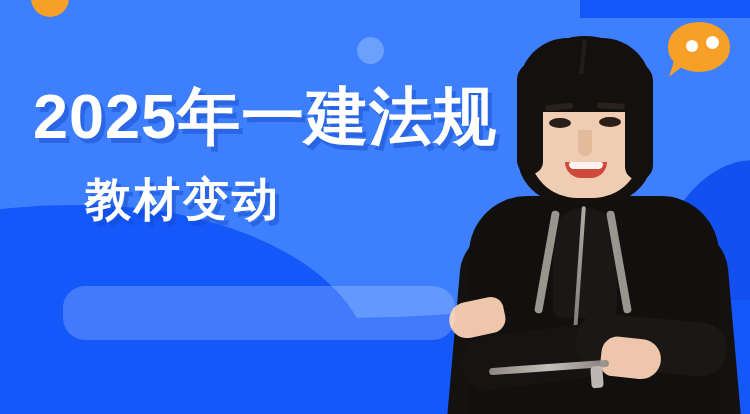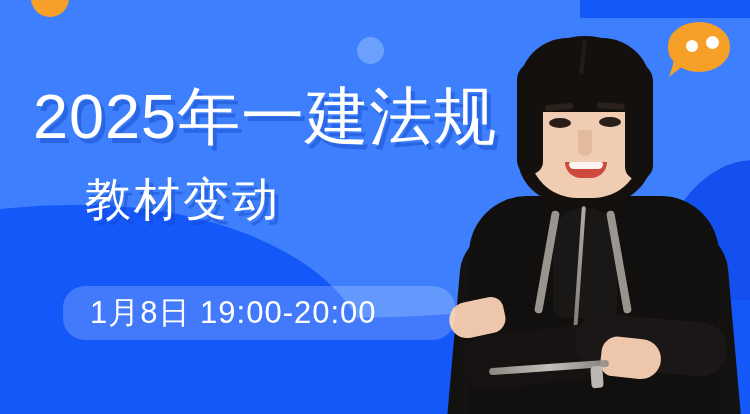--- a/index.html
+++ b/index.html
@@ -72,21 +72,21 @@
   }
   #bubble-dot-2{
     left:706px;top:36px;width:13px;height:13px;
     background:#FFFFFF;border-radius:50%;
   }
 
   
   #headline{position:absolute;left:0;top:0;width:520px;}
   .title-line{
     color:#FFFFFF;
-    font-weight:normal;
+    font-weight:bold;
     letter-spacing:1px;
     white-space:nowrap;
     text-shadow:4px 5px 0 rgba(21,70,200,.45);
     line-height:1;
   }
   #title-1{
     position:absolute;left:33px;top:85px;
     font-size:63px;
   }
   #title-2{
@@ -286,15 +286,14 @@
     <div id="p-zip-lower"></div>
     <div id="p-zip-pull"></div>
   </div>
 
   <div id="headline">
     <div class="title-line" id="title-1">2025年一建法规</div>
     <div class="title-line" id="title-2">教材变动</div>
   </div>
 
   <div id="date-pill"></div>
-  <div id="date-text">1月8日 19:00-20:00</div>
 
 </div>
 
 </body></html>

